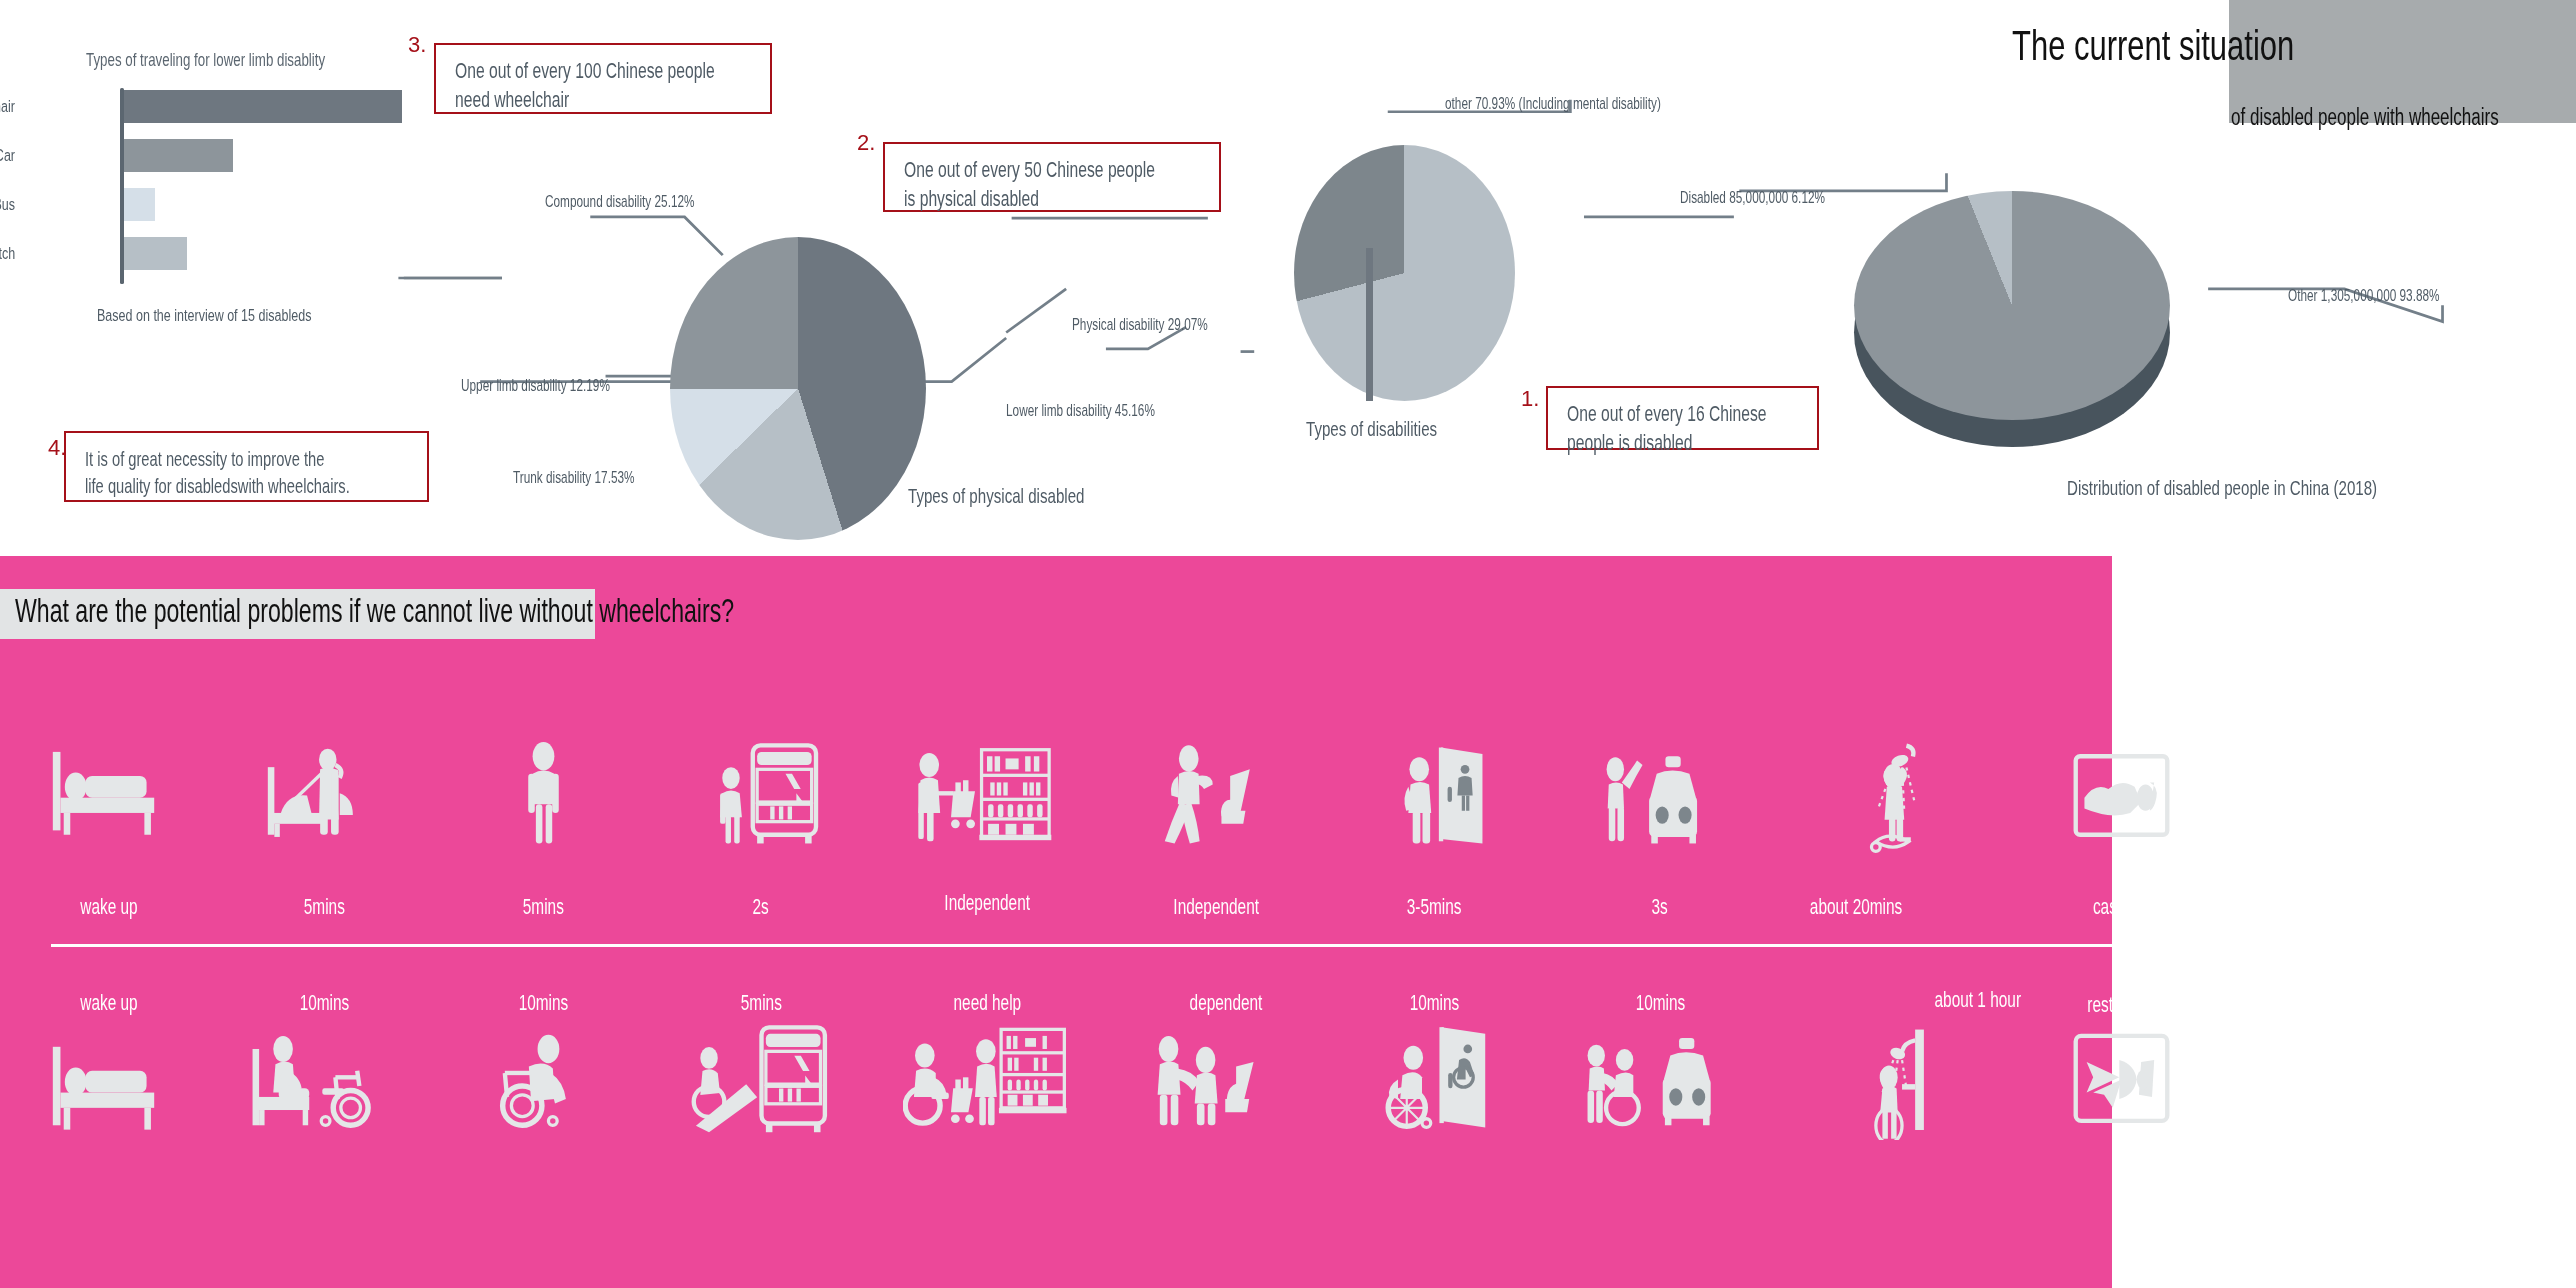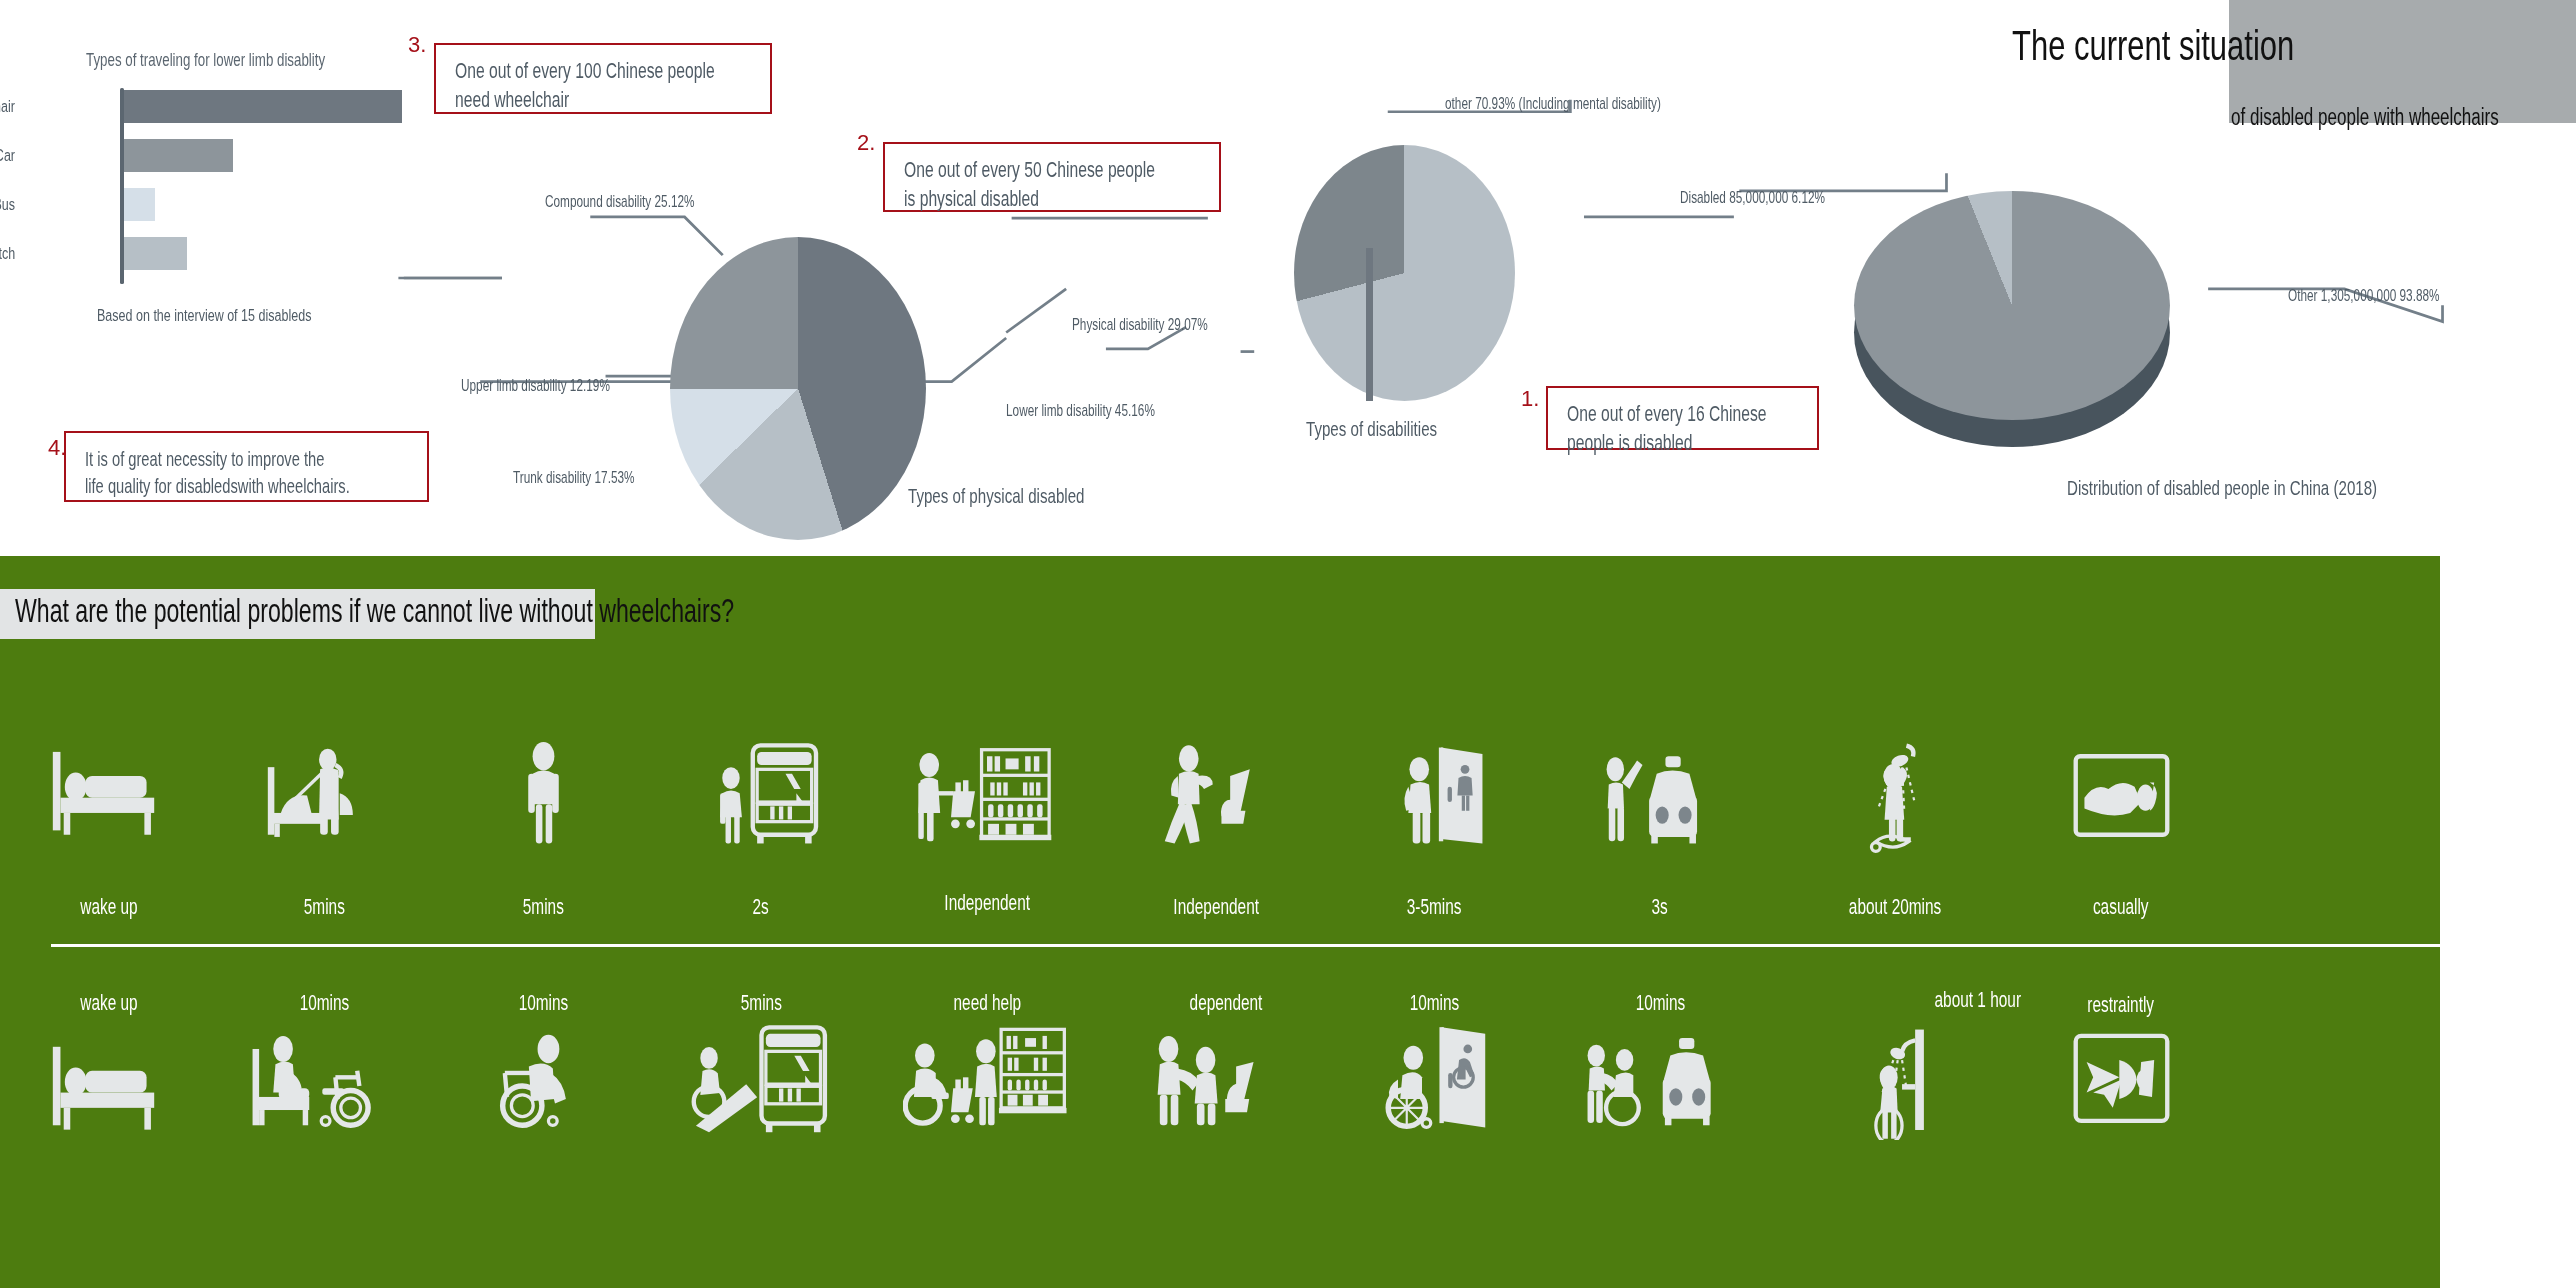--- a/index.html
+++ b/index.html
@@ -39,21 +39,21 @@
   .callout-txt span{display:block;transform:scaleX(.70);transform-origin:left top;white-space:nowrap;}
 
   
   .pie-title{position:absolute;font-size:21px;color:#4f5b65;white-space:nowrap;
       transform:scaleX(.72);transform-origin:left top;}
   .pie-lab{position:absolute;font-size:16.4px;color:#4f5b65;white-space:nowrap;
       transform:scaleX(.72);transform-origin:left top;}
   svg.overlay{position:absolute;left:0;top:0;width:2576px;height:556px;pointer-events:none;}
 
   
-  #bottom-panel{position:absolute;left:0;top:556px;width:2440px;height:732px;background:#4d7c0f;}
+  #bottom-panel{position:absolute;left:0;top:556px;width:2084px;height:732px;background:#ec4899;padding-left:28px;}
   #q-band{position:absolute;left:0;top:33px;width:595px;height:50px;background:#e2e4e5;}
   #q-text{position:absolute;left:15.3px;top:36px;font-size:33px;color:#111;white-space:nowrap;
       transform:scaleX(.70);transform-origin:left top;}
   #divider{position:absolute;left:51px;top:943px;width:2470px;height:3.3px;background:#fff;}
 
   .row{position:absolute;left:0;width:2576px;}
   .cell{position:absolute;top:0;text-align:center;}
   .cell-label{font-size:22px;color:#fff;white-space:nowrap;display:inline-block;
       transform:scaleX(.70);transform-origin:center top;}
   .glyph{display:block;margin:0 auto;}
@@ -380,21 +380,21 @@
 
   <div class="row" style="top:338px;height:38px">
     <div class="cell" style="left:0px;width:218px"><span class="cell-label">wake up</span></div>
     <div class="cell" style="left:215px;width:218px"><span class="cell-label">5mins</span></div>
     <div class="cell" style="left:434px;width:218px"><span class="cell-label">5mins</span></div>
     <div class="cell" style="left:652px;width:218px"><span class="cell-label">2s</span></div>
     <div class="cell" style="left:870px;width:234px"><span class="cell-label" style="transform:scaleX(.70) translateY(-4.4px)">Independent</span></div>
     <div class="cell" style="left:1107px;width:218px"><span class="cell-label">Independent</span></div>
     <div class="cell" style="left:1325px;width:218px"><span class="cell-label">3-5mins</span></div>
     <div class="cell" style="left:1551px;width:218px"><span class="cell-label">3s</span></div>
-    <div class="cell" style="left:1786px;width:218px"><span class="cell-label">about 20mins</span></div>
+    <div class="cell" style="left:1747px;width:218px"><span class="cell-label">about 20mins</span></div>
     <div class="cell" style="left:2012px;width:218px"><span class="cell-label">casually</span></div>
   </div>
 
   <div class="row" style="top:434px;height:38px">
     <div class="cell" style="left:0px;width:218px"><span class="cell-label">wake up</span></div>
     <div class="cell" style="left:215px;width:218px"><span class="cell-label">10mins</span></div>
     <div class="cell" style="left:434px;width:218px"><span class="cell-label">10mins</span></div>
     <div class="cell" style="left:652px;width:218px"><span class="cell-label">5mins</span></div>
     <div class="cell" style="left:870px;width:234px"><span class="cell-label">need help</span></div>
     <div class="cell" style="left:1117px;width:218px"><span class="cell-label">dependent</span></div>

